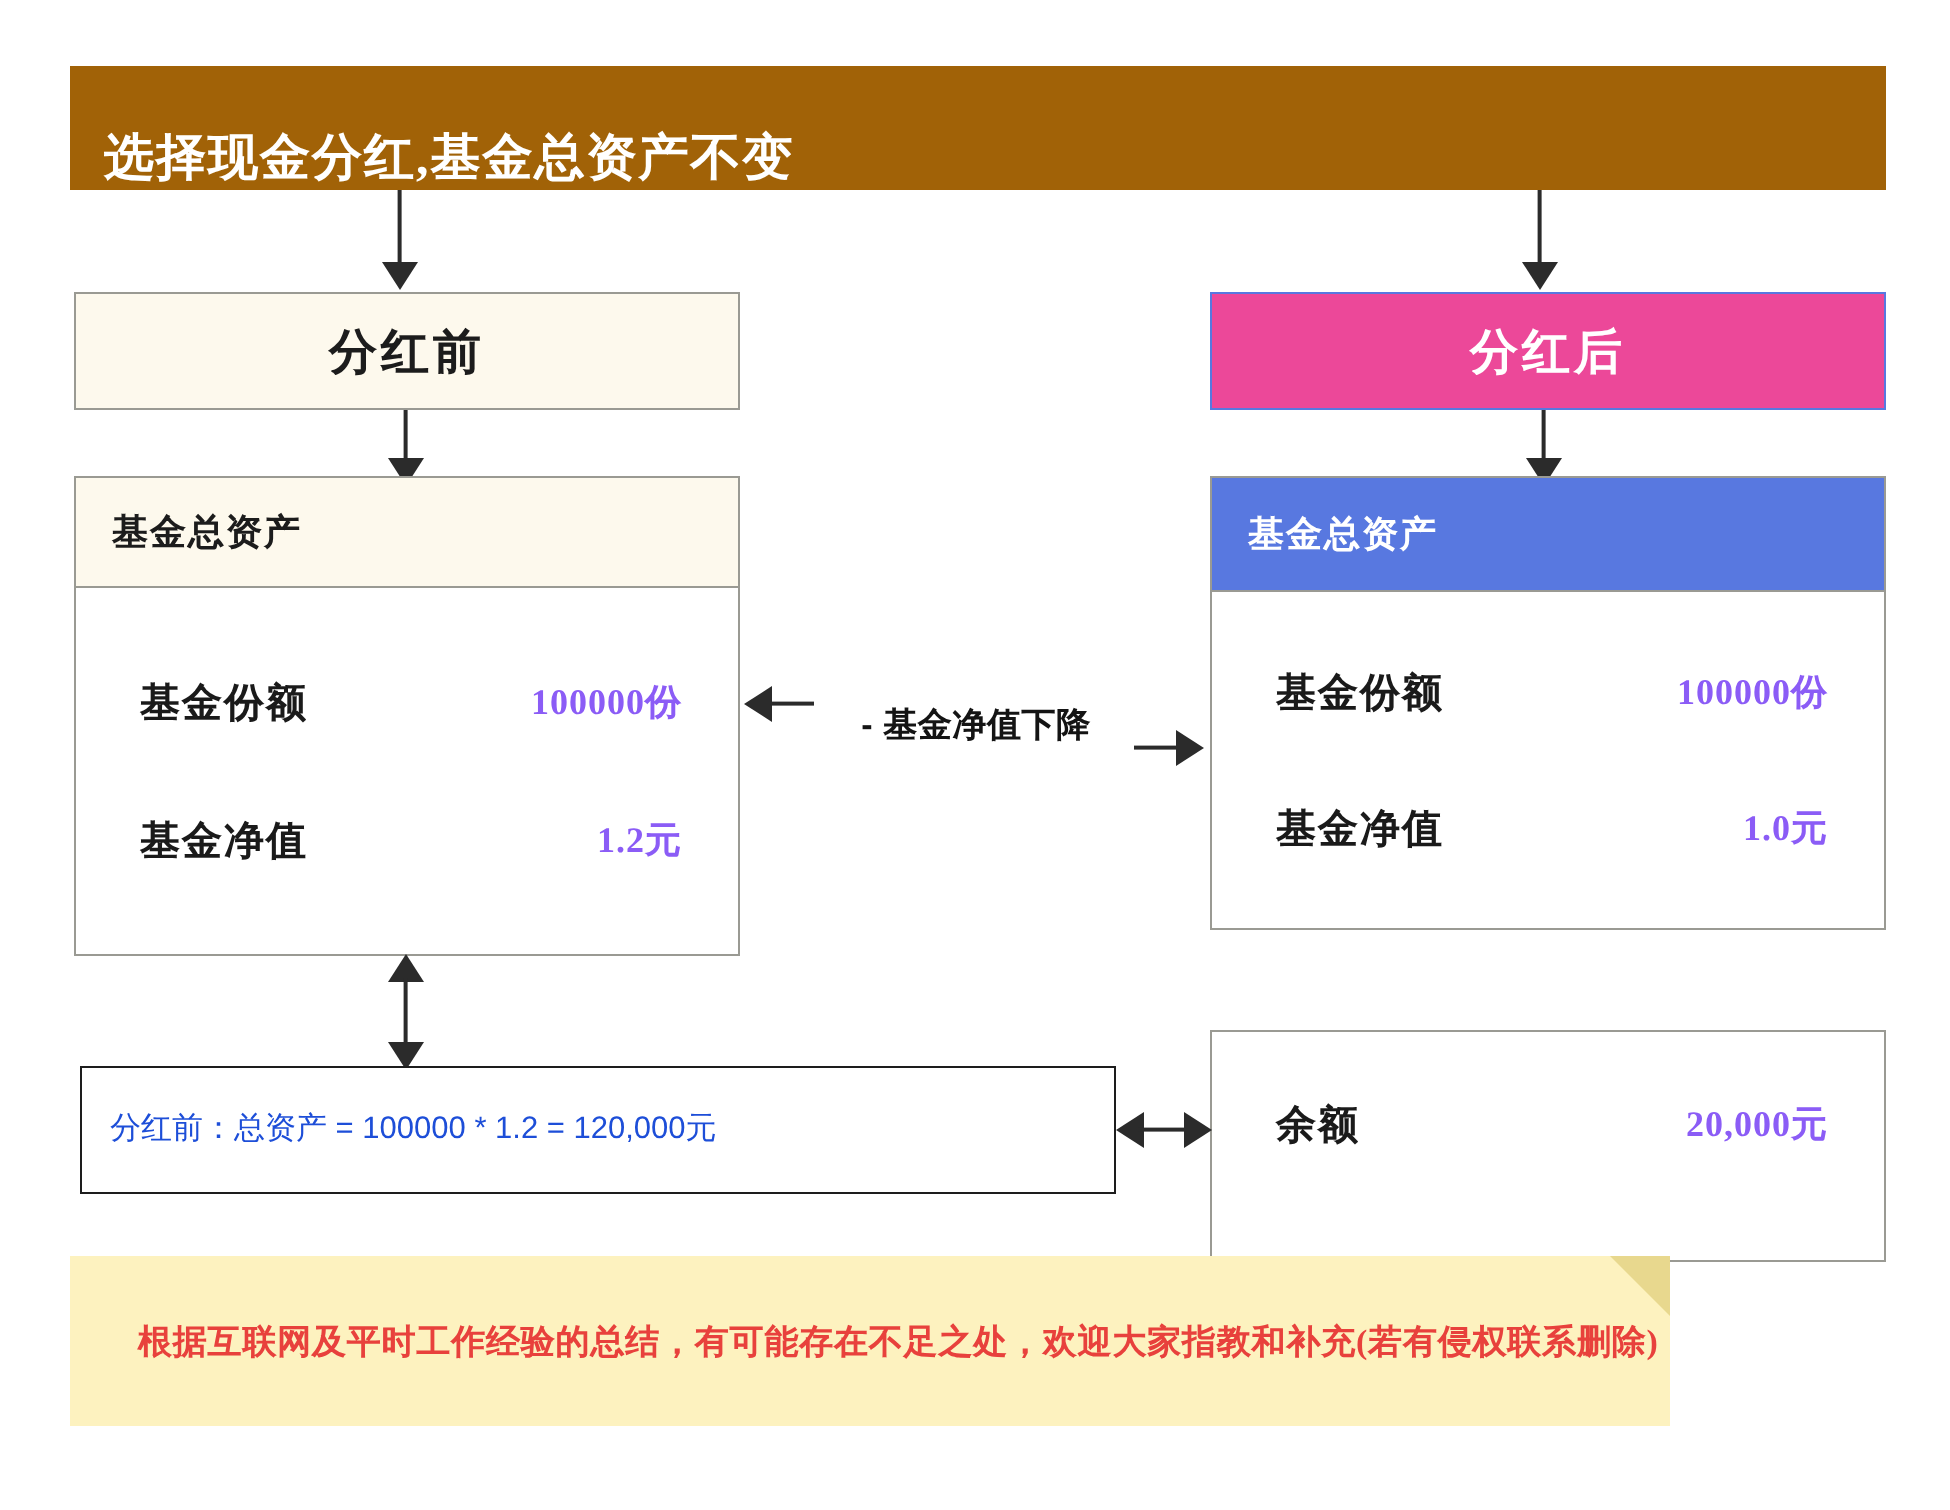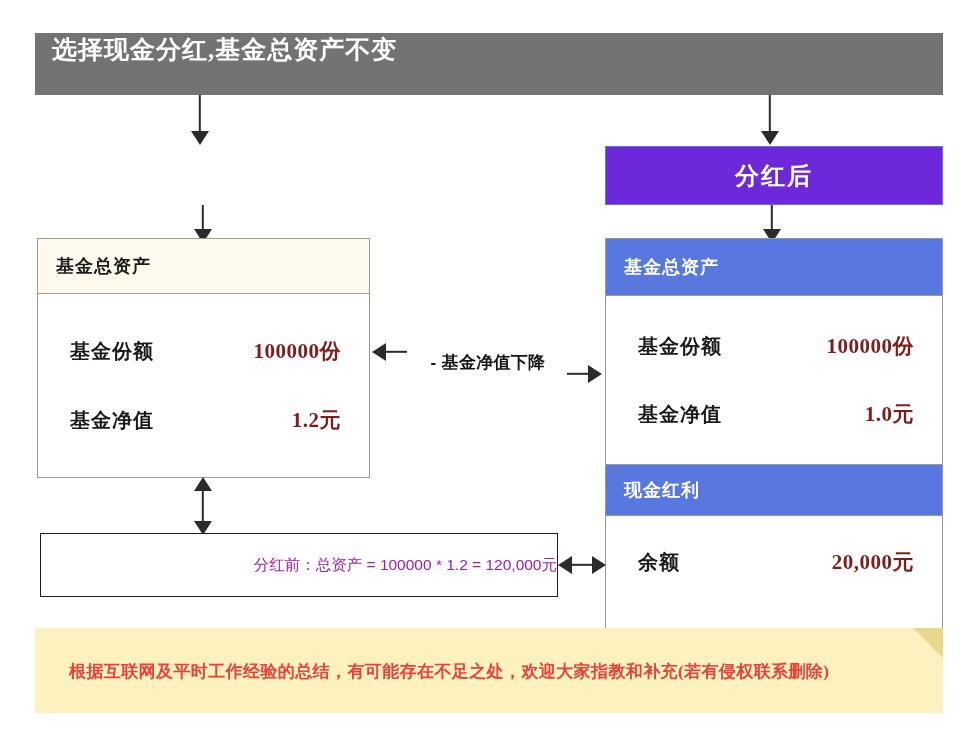--- a/index.html
+++ b/index.html
@@ -20,24 +20,24 @@
     overflow: hidden;
   }
 
   
   .title-banner {
     position: absolute;
     left: 35px;
     top: 33px;
     width: 908px;
     height: 62px;
-    background: #737373;
+    background: #a16207;
     box-sizing: border-box;
     display: flex;
-    align-items: flex-start;
+    align-items: flex-end;
   }
   .title-banner .title-text {
     color: #ffffff;
     font-size: 25px;
     font-weight: bold;
     letter-spacing: 1px;
     padding-left: 17px;
     font-family: "Liberation Serif", "DejaVu Serif", serif;
   }
 
@@ -70,21 +70,21 @@
   .sec-cream .lbl {
     font-size: 18px;
     font-weight: bold;
     color: #1c1c1c;
     padding-left: 18px;
     letter-spacing: 1px;
   }
 
   
   .hdr-blue {
-    background: #6d28d9;
+    background: #ec4899;
     display: flex;
     align-items: center;
     justify-content: center;
   }
   .hdr-blue .lbl {
     font-size: 24px;
     font-weight: bold;
     color: #ffffff;
     letter-spacing: 2px;
   }
@@ -117,23 +117,23 @@
   }
   .row .k {
     font-size: 20px;
     font-weight: bold;
     color: #1a1a1a;
     letter-spacing: 1px;
     white-space: nowrap;
   }
   .row .v {
     margin-left: auto;
-    font-size: 21px;
-    font-weight: bold;
-    color: #7f1d1d;
+    font-size: 18px;
+    font-weight: bold;
+    color: #8b5cf6;
     letter-spacing: 0.5px;
     white-space: nowrap;
   }
 
   
   .calc-box {
     position: absolute;
     left: 40px;
     top: 533px;
     width: 518px;
@@ -142,24 +142,23 @@
     border: 1.6px solid #1d1d1d;
     background: #ffffff;
     display: flex;
     flex-direction: column;
     justify-content: center;
     padding-left: 14px;
   }
   .calc-box .line {
     font-family: "Liberation Sans", "DejaVu Sans", sans-serif;
     font-size: 15.5px;
-    color: #a21caf;
+    color: #1d4ed8;
     line-height: 1.52;
     white-space: nowrap;
-    text-align: right;
   }
 
   
   .mid-note {
     position: absolute;
     left: 393px;
     top: 350px;
     width: 190px;
     text-align: center;
     font-family: "Liberation Sans", "DejaVu Sans", sans-serif;
@@ -168,21 +167,21 @@
     color: #141414;
     line-height: 1.55;
     letter-spacing: 0.3px;
   }
 
   
   .footer {
     position: absolute;
     left: 35px;
     top: 628px;
-    width: 908px;
+    width: 800px;
     height: 85px;
     background: #fdf2bf;
     overflow: hidden;
   }
   .footer .fold {
     position: absolute;
     right: 0;
     top: 0;
     width: 0;
     height: 0;
@@ -263,20 +262,23 @@
   <div class="arrow" style="left:185px; top:95px; width:30px; height:50px;">
     <div class="shaft-v" style="top:0; height:38px;"></div>
     <div class="head head-down" style="top:36px;"></div>
   </div>
 
   <div class="arrow" style="left:755px; top:95px; width:30px; height:50px;">
     <div class="shaft-v" style="top:0; height:38px;"></div>
     <div class="head head-down" style="top:36px;"></div>
   </div>
 
+  <div class="box hdr-cream" style="left:37px; top:146px; width:333px; height:59px;">
+    <span class="lbl">分红前</span>
+  </div>
 
   <div class="arrow" style="left:188px; top:205px; width:30px; height:38px;">
     <div class="shaft-v" style="top:0; height:28px;"></div>
     <div class="head head-down" style="top:24px;"></div>
   </div>
 
   <div class="box sec-cream" style="left:37px; top:238px; width:333px; height:56px;">
     <span class="lbl">基金总资产</span>
   </div>
 
@@ -322,23 +324,20 @@
     <div class="row" style="top:33px; height:34px;">
       <span class="k">基金份额</span>
       <span class="v">100000份</span>
     </div>
     <div class="row" style="top:101px; height:34px;">
       <span class="k">基金净值</span>
       <span class="v">1.0元</span>
     </div>
   </div>
 
-  <div class="box sec-blue" style="left:605px; top:464px; width:338px; height:52px;">
-    <span class="lbl">现金红利</span>
-  </div>
 
   <div class="box panel" style="left:605px; top:515px; width:338px; height:116px;">
     <div class="row" style="top:29px; height:34px;">
       <span class="k">余额</span>
       <span class="v">20,000元</span>
     </div>
   </div>
 
   <div class="arrow" style="left:188px; top:477px; width:30px; height:58px;">
     <div class="head head-up" style="top:0;"></div>

